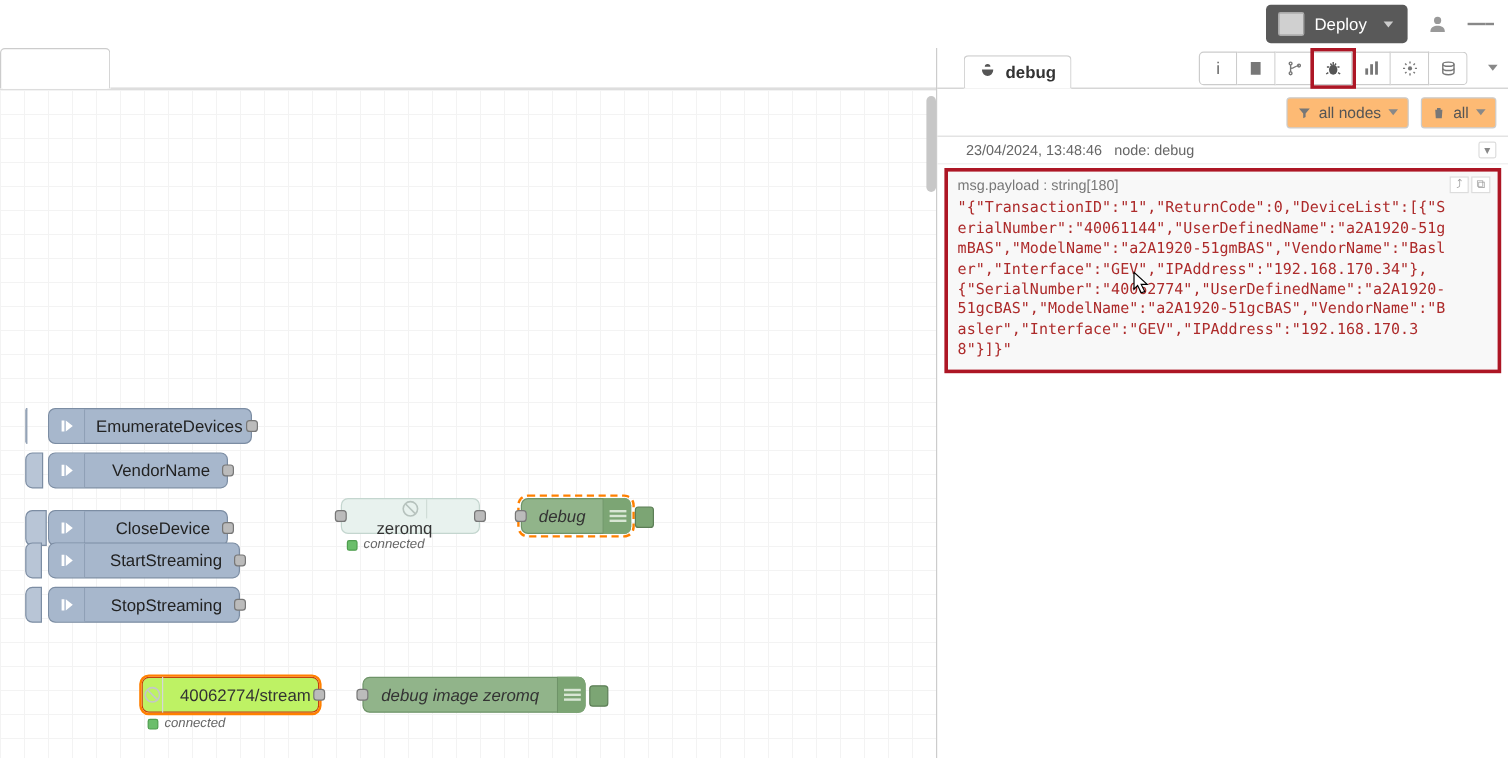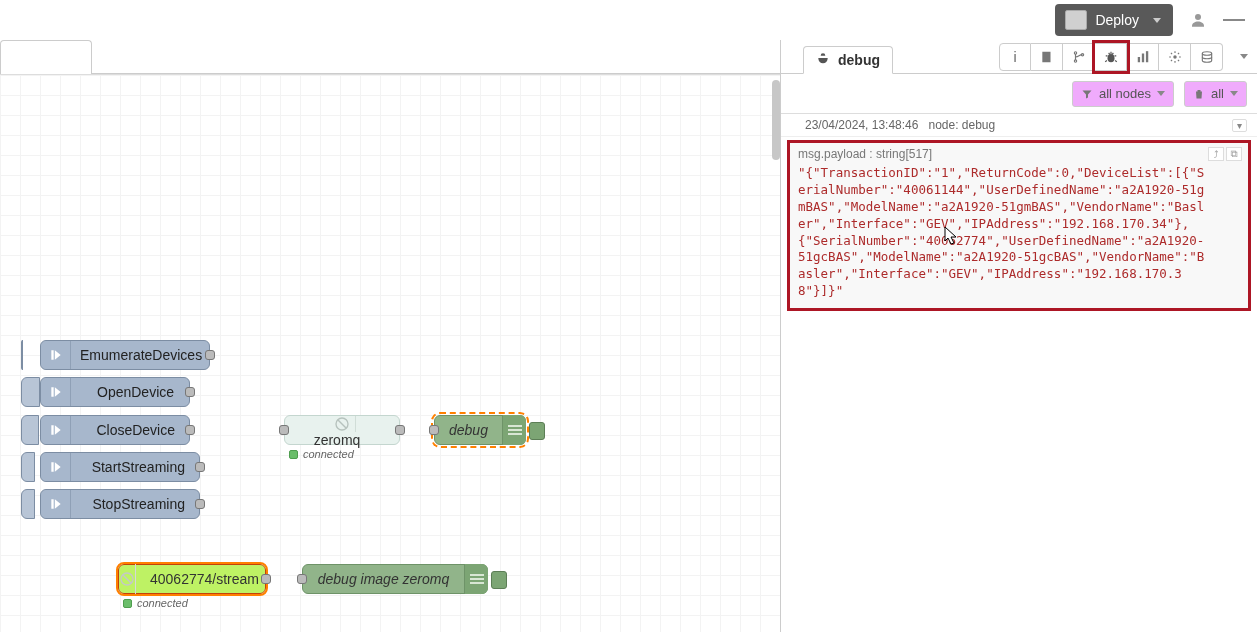--- a/index.html
+++ b/index.html
@@ -39,21 +39,21 @@
   .sb-btn-group { margin-left:auto; display:flex; align-items:center; height:28px; position:relative; top:0px; margin-right:6px; }
   .sb-btn { width:32px; height:28px; display:flex; align-items:center; justify-content:center; border:1px solid #ccc; background:#fff; color:#666; cursor:pointer; }
   .sb-btn + .sb-btn { border-left:none; }
   .sb-btn.first { border-radius:4px 0 0 4px; }
   .sb-btn.last  { border-radius:0 4px 4px 0; }
   .sb-btn.active { box-shadow:0 0 0 3px #AD1625; position:relative; z-index:2; }
   .sb-drop { width:26px; height:28px; display:flex; align-items:center; justify-content:center; color:#888; cursor:pointer; margin-left:2px; }
 
   
   .sb-filter-row { height:40px; border-bottom:1px solid #ddd; display:flex; align-items:center; justify-content:flex-end; padding:0 10px; gap:10px; }
-  .pill { display:inline-flex; align-items:center; height:26px; border:1px solid #ccc; border-radius:3px; padding:0 8px; gap:6px; color:#555; font-size:13px; cursor:pointer; background:#f0abfc; }
+  .pill { display:inline-flex; align-items:center; height:26px; border:1px solid #ccc; border-radius:3px; padding:0 8px; gap:6px; color:#555; font-size:13px; cursor:pointer; background:#fdba74; }
   .caret-small { width:0; height:0; border-left:4px solid transparent; border-right:4px solid transparent; border-top:5px solid #888; }
 
   
   .msg-area { flex:1; position:relative; overflow:auto; }
   .msg-header { display:flex; align-items:center; justify-content:space-between; padding:4px 10px 4px 24px; border-bottom:1px solid #eee; color:#666; font-size:12px; }
   .msg-header .small-caret { font-size:10px; color:#888; cursor:pointer; border:1px solid #ddd; border-radius:2px; padding:0 4px; }
   .msg-box { margin:3px 6px 6px 6px; border:3px solid #AD1625; background:#f8f8f8; padding:4px 8px 8px 8px; position:relative; }
   .msg-meta { color:#777; font-size:12px; margin-bottom:4px; }
   .msg-body { font-family:Menlo,Consolas,monospace; font-size:12.5px; color:#AD2B2B; word-break:break-all; line-height:1.35; white-space:pre-wrap; padding-right:32px; }
   .msg-tools { position:absolute; top:4px; right:6px; display:flex; gap:2px; }
@@ -156,24 +156,24 @@
     <span class="label">EmumerateDevices</span>
     <div class="port out"></div>
   </div>
   <div class="node inject" style="left:40px; top:303px; width:150px;">
     <div class="inject-btn"></div>
     <div class="inject-arrow">
         <svg viewBox="0 0 24 24">
           <path d="M4 4h4v16H4zM10 4l10 8-10 8z"></path>
         </svg>
       </div>
-    <span class="label">OpenDevice</span>
-    <div class="port out"></div>
-  </div>
-  <div class="node inject" style="left:40px; top:341px; width:150px;">
+    <span class="label">VendorName</span>
+    <div class="port out"></div>
+  </div>
+  <div class="node inject" style="left:40px; top:351px; width:150px;">
     <div class="inject-btn"></div>
     <div class="inject-arrow">
         <svg viewBox="0 0 24 24">
           <path d="M4 4h4v16H4zM10 4l10 8-10 8z"></path>
         </svg>
       </div>
     <span class="label">CloseDevice</span>
     <div class="port out"></div>
   </div>
   <div class="node inject" style="left:40px; top:378px; width:160px;">
@@ -337,21 +337,21 @@
         <span>23/04/2024, 13:48:46</span>&nbsp;&nbsp;
         <span>node: </span><span style="cursor:pointer;">debug</span>
       </div>
       <div class="small-caret">▾</div>
     </div>
     <div class="msg-box">
       <div class="msg-tools">
         <div class="msg-tool">⤴</div>
         <div class="msg-tool">⧉</div>
       </div>
-      <div class="msg-meta">msg.payload : string[517]</div>
+      <div class="msg-meta">msg.payload : string[180]</div>
       <div class="msg-body">"{"TransactionID":"1","ReturnCode":0,"DeviceList":[{"SerialNumber":"40061144","UserDefinedName":"a2A1920-51gmBAS","ModelName":"a2A1920-51gmBAS","VendorName":"Basler","Interface":"GEV","IPAddress":"192.168.170.34"},{"SerialNumber":"40062774","UserDefinedName":"a2A1920-51gcBAS","ModelName":"a2A1920-51gcBAS","VendorName":"Basler","Interface":"GEV","IPAddress":"192.168.170.38"}]}"</div>
     </div>
   </div>
 </div>
 
 <div style="position:absolute; left:944px; top:226px; pointer-events:none;">
   <svg width="14" height="20" viewBox="0 0 14 20">
       <path d="M1 1l0 14 3-3 3 6 3-1-3-6 5 0z" fill="#fff" stroke="#000" stroke-width="1"></path>
     </svg>
 </div>

